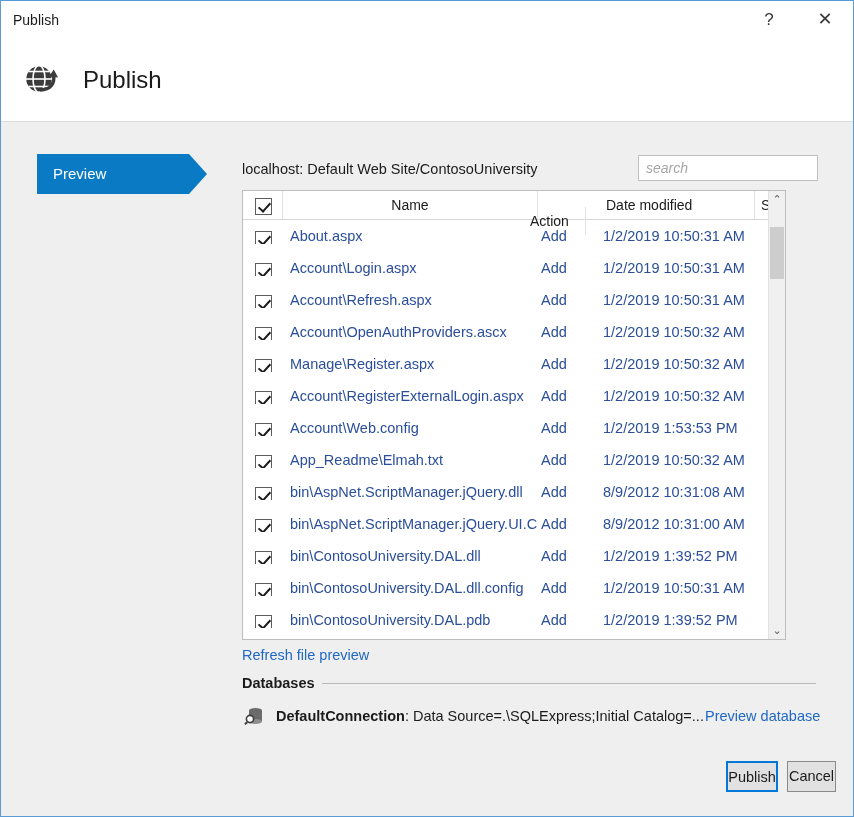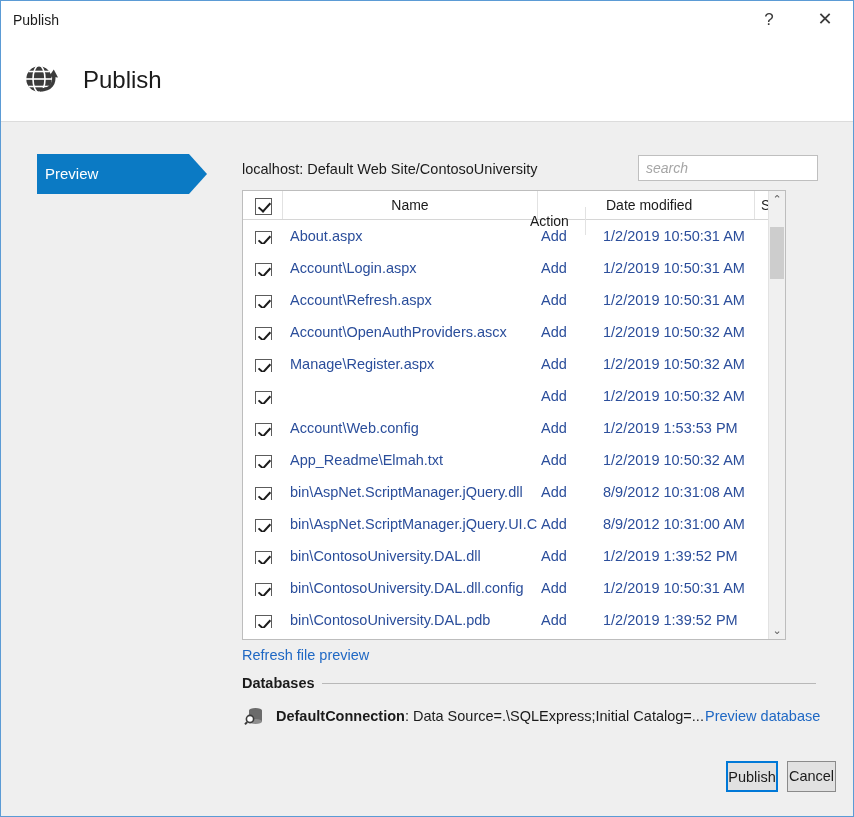--- a/index.html
+++ b/index.html
@@ -112,21 +112,21 @@
     content: "";
     position: absolute;
     left: 152px; top: 0;
     width: 0; height: 0;
     border-top: 20px solid transparent;
     border-bottom: 20px solid transparent;
     border-left: 18px solid #0b7ac4;
   }
   .nav-item-label {
     position: absolute;
-    left: 8px; top: 11px;
+    left: 16px; top: 11px;
     font-size: 15px;
     color: #ffffff;
     line-height: 18px;
   }
 
   
   #pane {
     position: absolute;
     left: 241px; top: 0;
     width: 578px;
@@ -467,20 +467,21 @@
             </div>
             <div class="row">
               <span class="cell c-check"><span class="cbox checked"></span></span>
               <span class="cell c-name">Manage\Register.aspx</span>
               <span class="cell c-action">Add</span>
               <span class="cell c-date">1/2/2019 10:50:32 AM</span>
               <span class="cell c-size">3 KB</span>
             </div>
             <div class="row">
               <span class="cell c-check"><span class="cbox checked"></span></span>
+              <span class="cell c-name">Account\RegisterExternalLogin.aspx</span>
               <span class="cell c-action">Add</span>
               <span class="cell c-date">1/2/2019 10:50:32 AM</span>
               <span class="cell c-size">1 KB</span>
             </div>
             <div class="row">
               <span class="cell c-check"><span class="cbox checked"></span></span>
               <span class="cell c-name">Account\Web.config</span>
               <span class="cell c-action">Add</span>
               <span class="cell c-date">1/2/2019 1:53:53 PM</span>
               <span class="cell c-size">1 KB</span>

